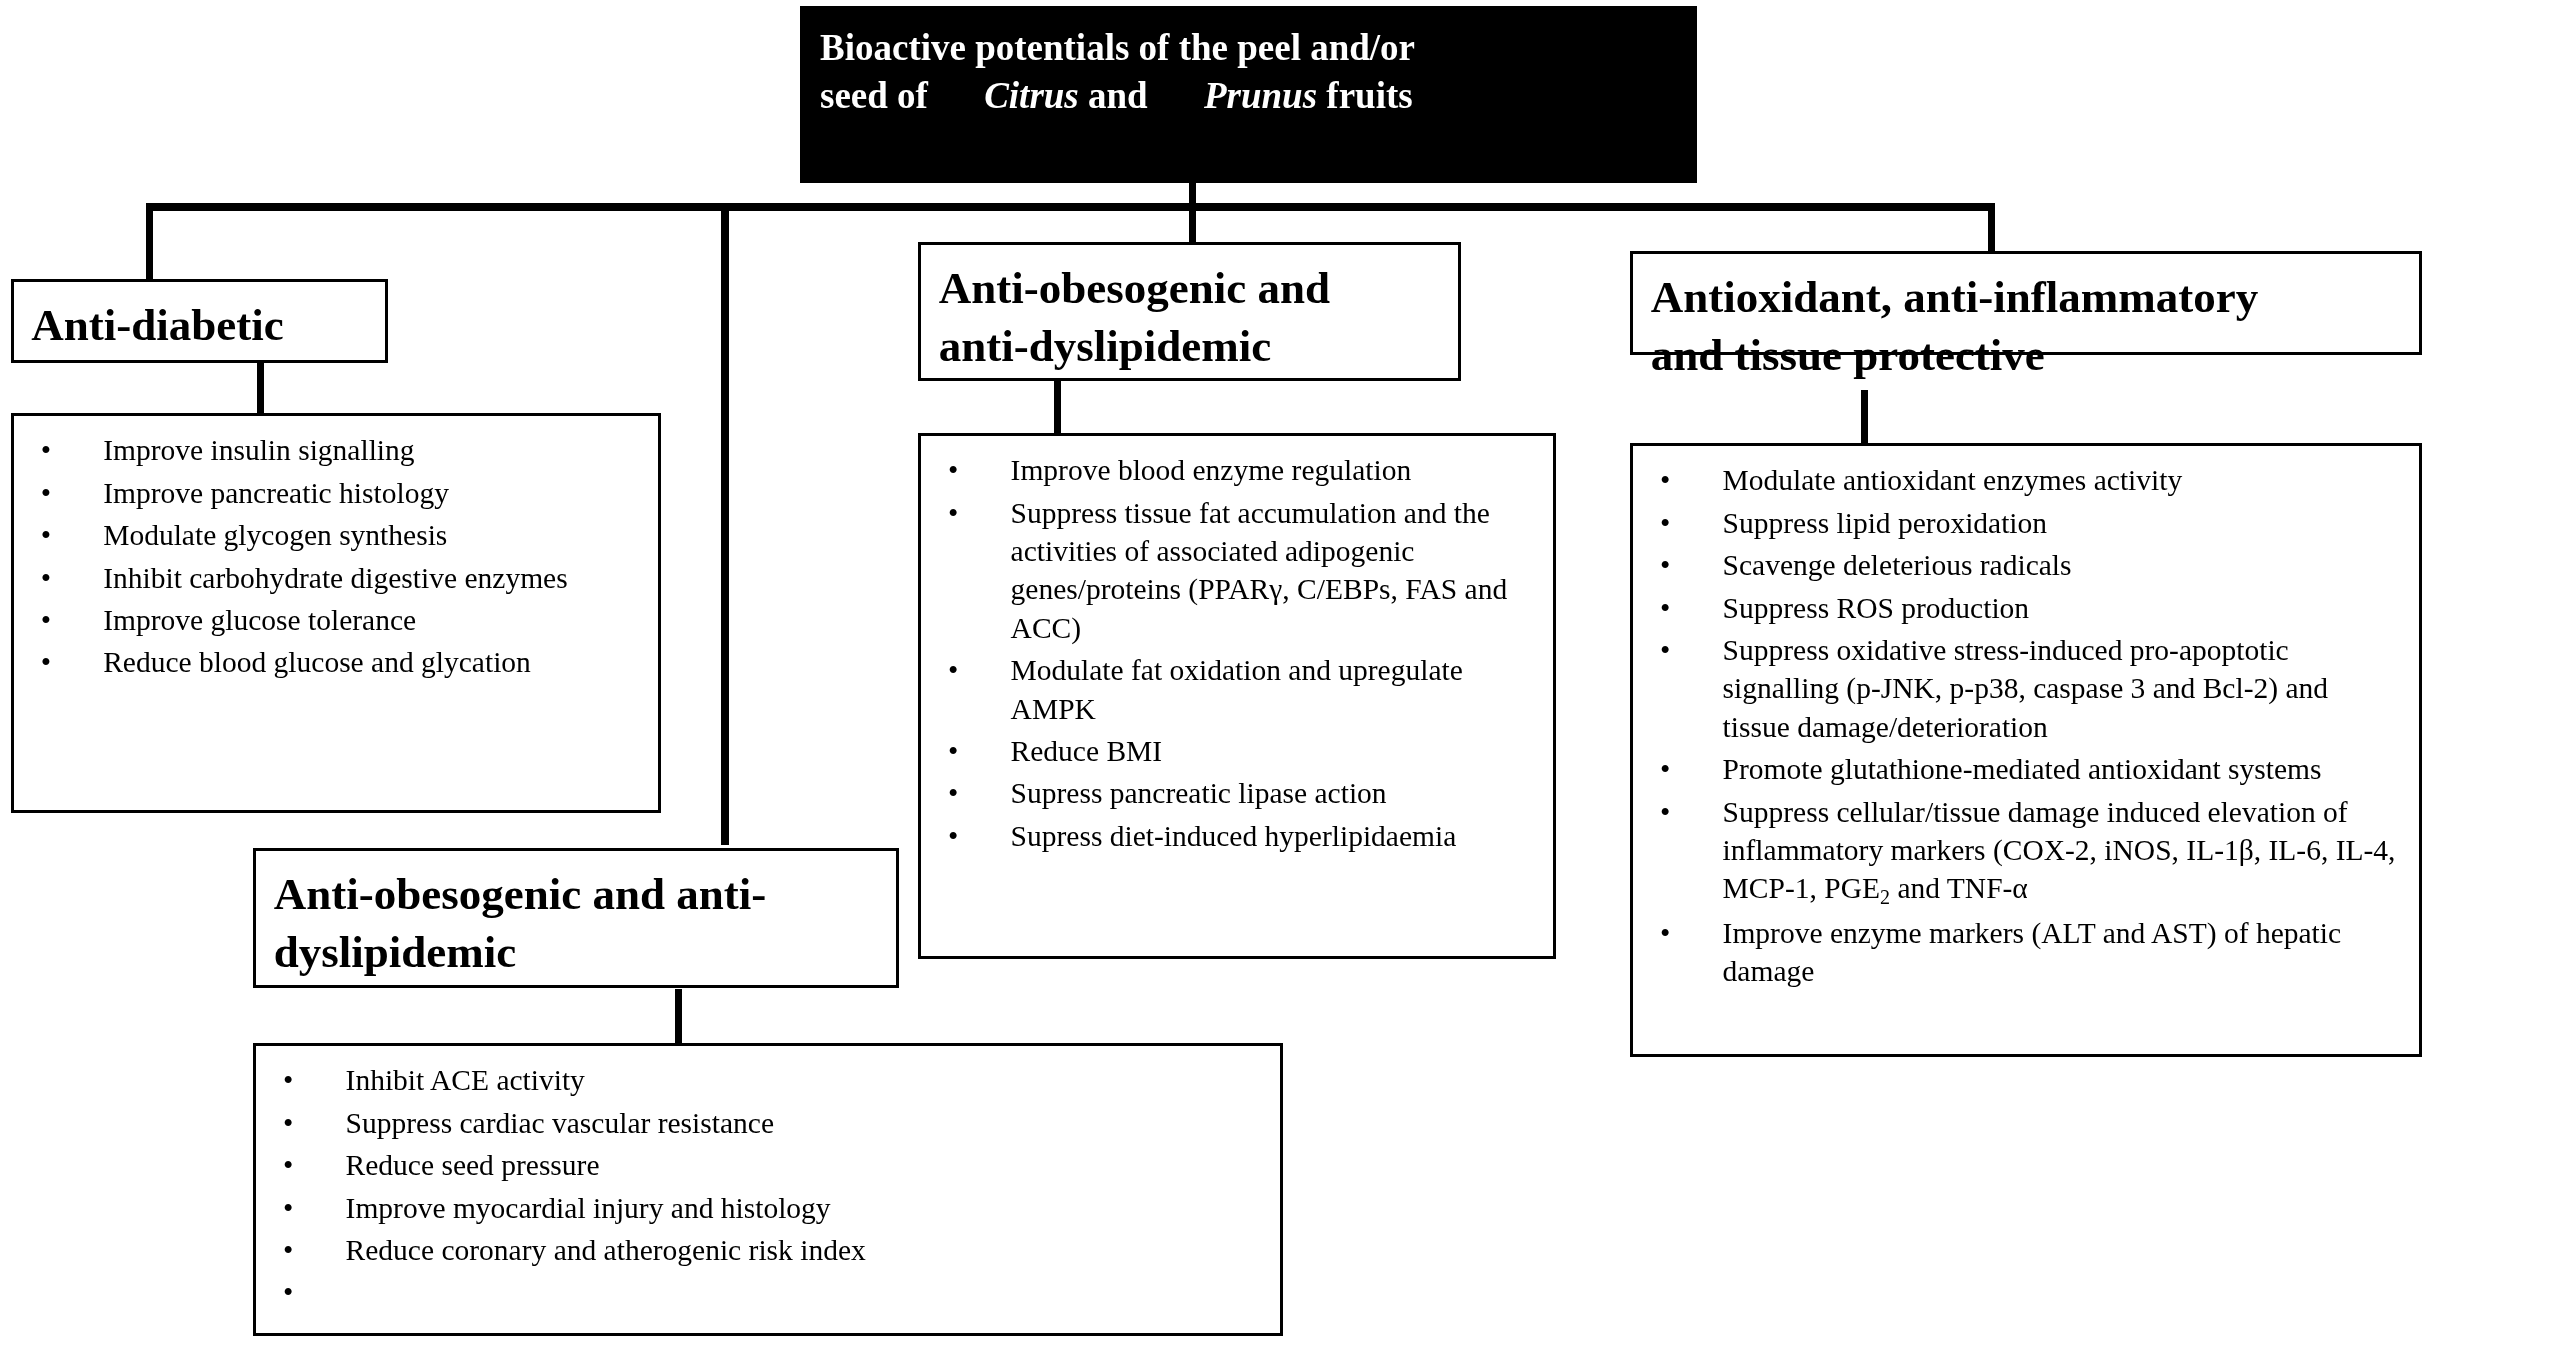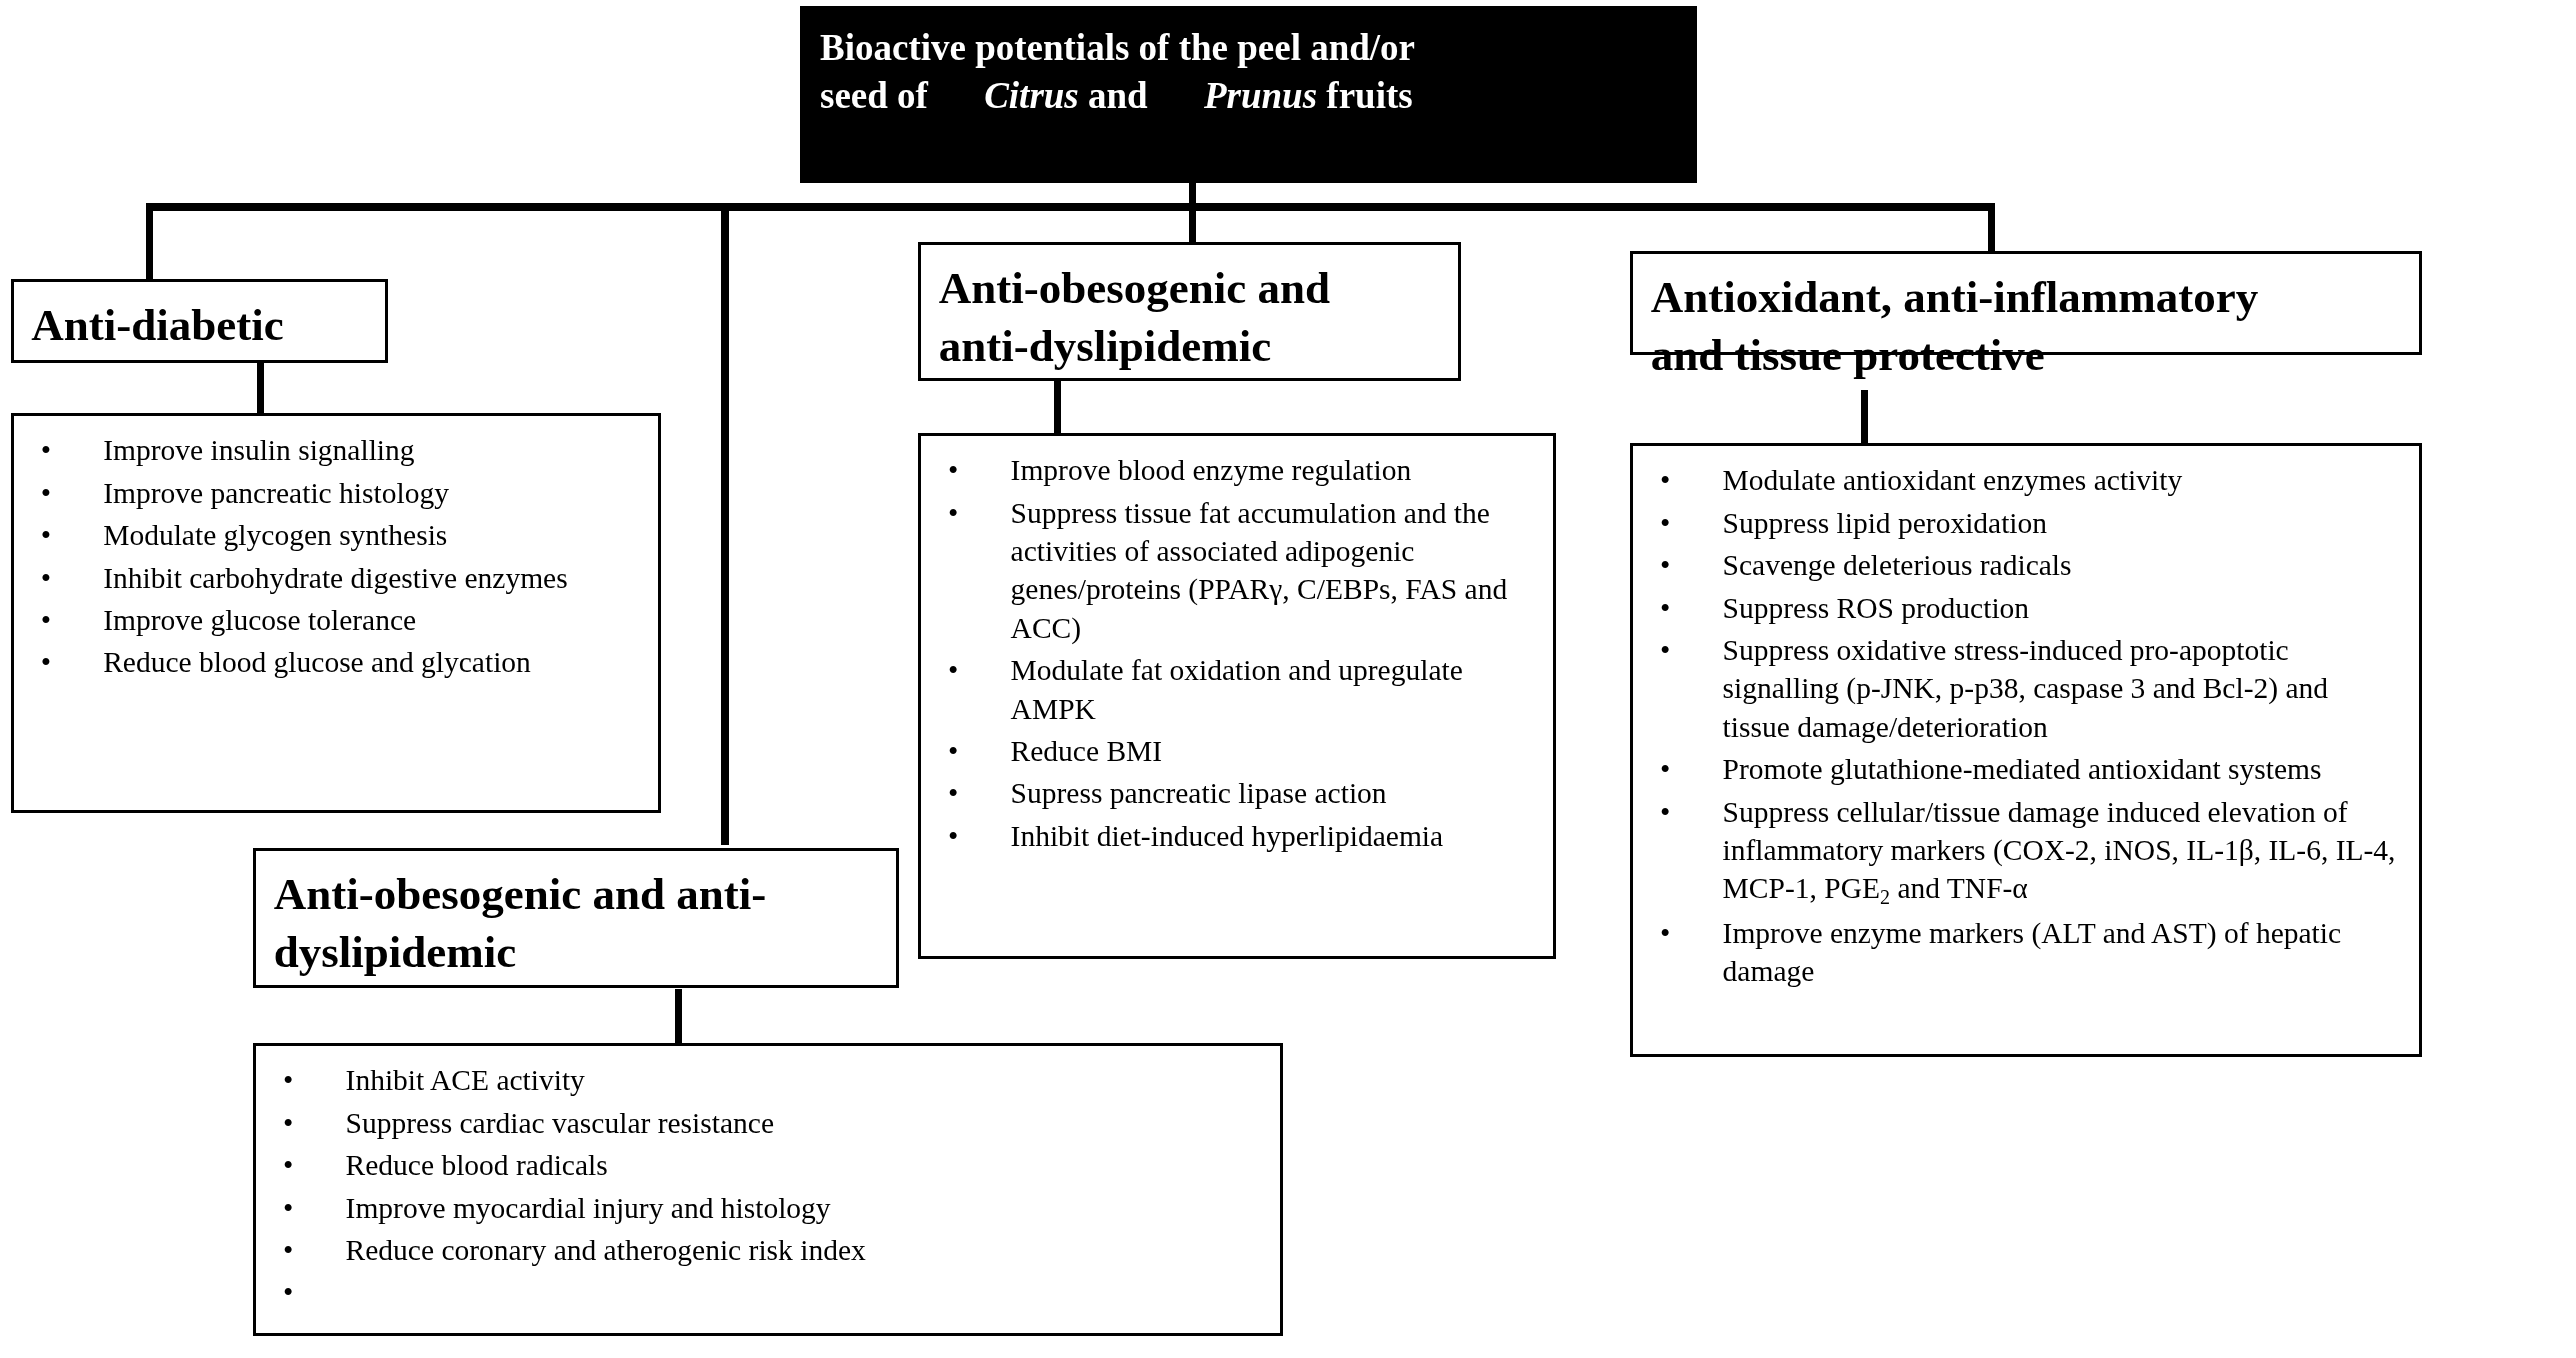--- a/index.html
+++ b/index.html
@@ -94,21 +94,21 @@
     </div>
   </div>
 
   <div class="box" style="left:918px;top:433px;width:638px;height:526px;">
     <ul class="items">
       <li><span class="bullet">•</span><span>Improve blood enzyme regulation</span></li>
       <li><span class="bullet">•</span><span>Suppress tissue fat accumulation and the activities of associated adipogenic genes/proteins (PPARγ, C/EBPs, FAS and ACC)</span></li>
       <li><span class="bullet">•</span><span>Modulate fat oxidation and upregulate AMPK</span></li>
       <li><span class="bullet">•</span><span>Reduce BMI</span></li>
       <li><span class="bullet">•</span><span>Supress pancreatic lipase action</span></li>
-      <li><span class="bullet">•</span><span>Inhibit diet-induced hyperlipidaemia</span></li>
+      <li><span class="bullet">•</span><span>Supress diet-induced hyperlipidaemia</span></li>
     </ul>
   </div>
 
   <div class="box" style="left:1630px;top:251px;width:792px;height:104px;">
     <div class="head-text">
       <span>Antioxidant, anti-inflammatory</span><br>
       <span>and tissue protective</span>
     </div>
   </div>
 
@@ -129,21 +129,21 @@
     <div class="head-text">
       <span>Anti-obesogenic and anti-</span><br>
       <span>dyslipidemic</span>
     </div>
   </div>
 
   <div class="box" style="left:253px;top:1043px;width:1030px;height:293px;">
     <ul class="items">
       <li><span class="bullet">•</span><span>Inhibit ACE activity</span></li>
       <li><span class="bullet">•</span><span>Suppress cardiac vascular resistance</span></li>
-      <li><span class="bullet">•</span><span>Reduce blood radicals</span></li>
+      <li><span class="bullet">•</span><span>Reduce seed pressure</span></li>
       <li><span class="bullet">•</span><span>Improve myocardial injury and histology</span></li>
       <li><span class="bullet">•</span><span>Reduce coronary and atherogenic risk index</span></li>
       <li><span class="bullet">•</span></li>
     </ul>
   </div>
 
 </div>
 
 
 </body></html>

